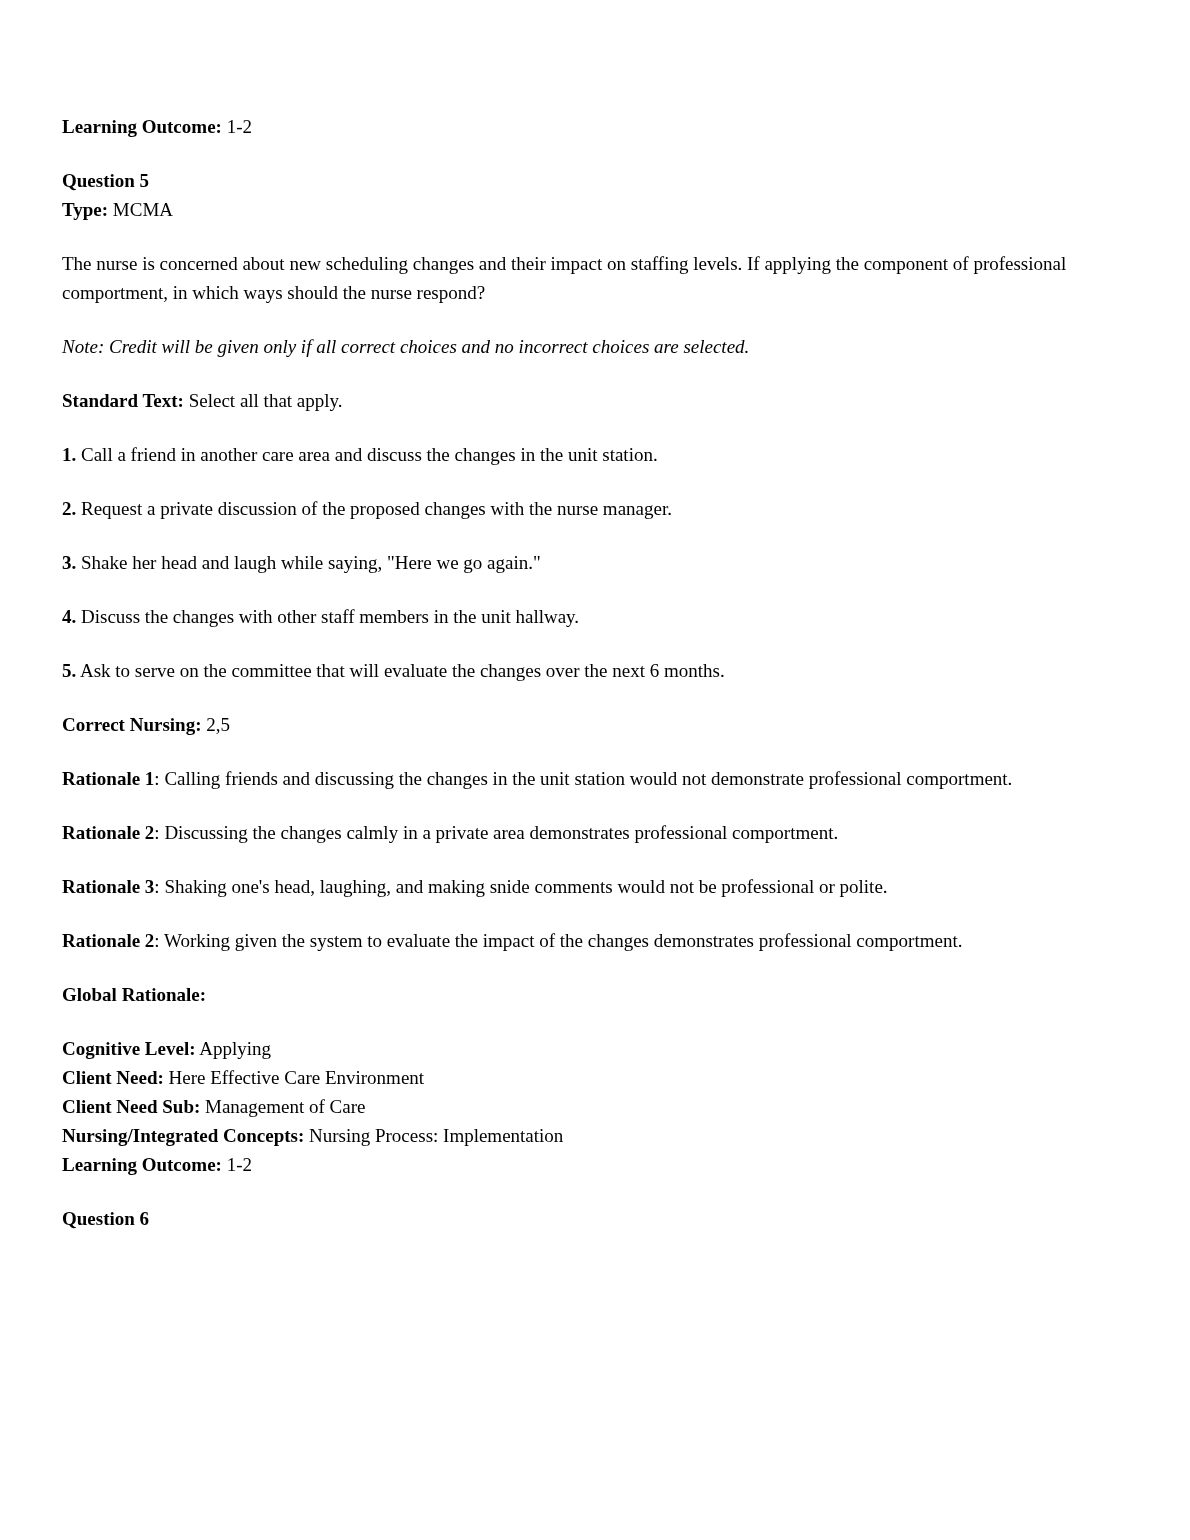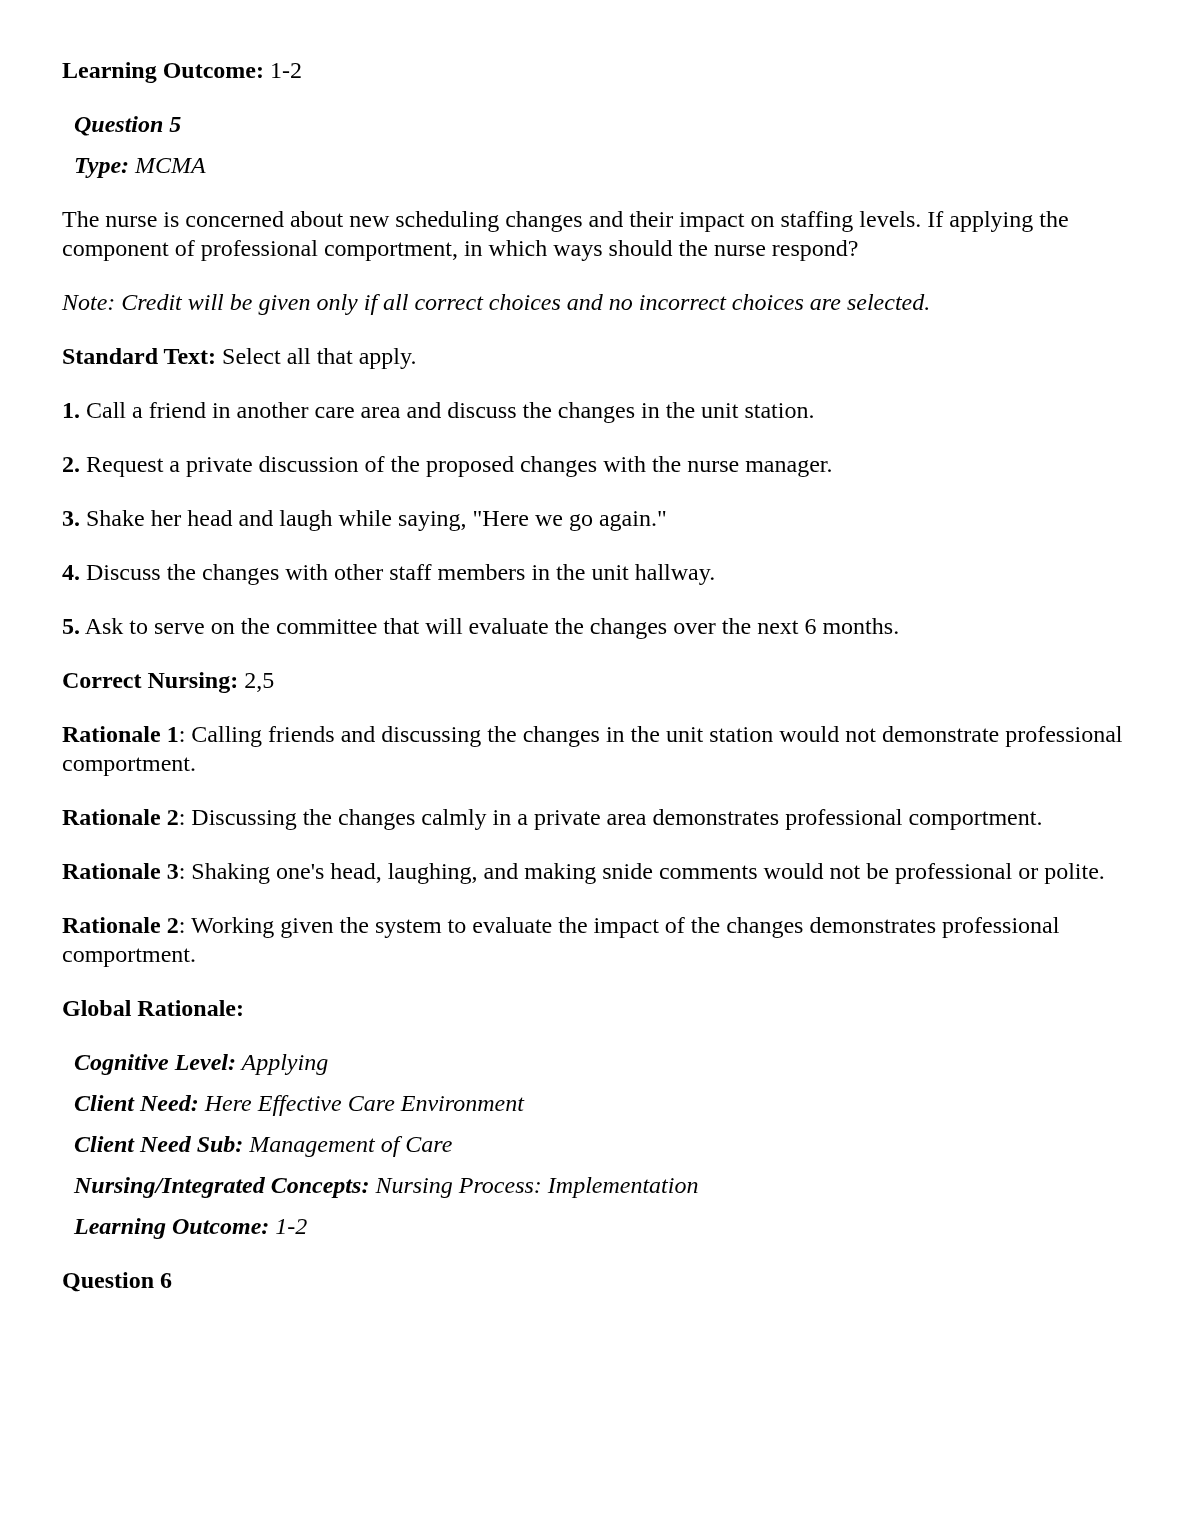--- a/index.html
+++ b/index.html
@@ -5,34 +5,33 @@
   html, body {
     margin: 0;
     padding: 0;
     background: #ffffff;
   }
   .page {
     position: relative;
     width: 1190px;
     height: 1540px;
     box-sizing: border-box;
-    padding: 56px 62px 0 62px;
+    padding: 112px 62px 0 62px;
     background: #ffffff;
     color: #000000;
     font-family: "Liberation Serif", "DejaVu Serif", serif;
-    font-size: 24px;
+    font-size: 19px;
     line-height: 29px;
     overflow: hidden;
   }
   .para {
     margin: 0 0 25px 0;
   }
   .tight-block div {
-    margin: 12px;
-    font-style: italic;
+    margin: 0;
   }
   b, .bold {
     font-weight: bold;
   }
   .italic {
     font-style: italic;
   }
 </style>
 </head>
 <body>

